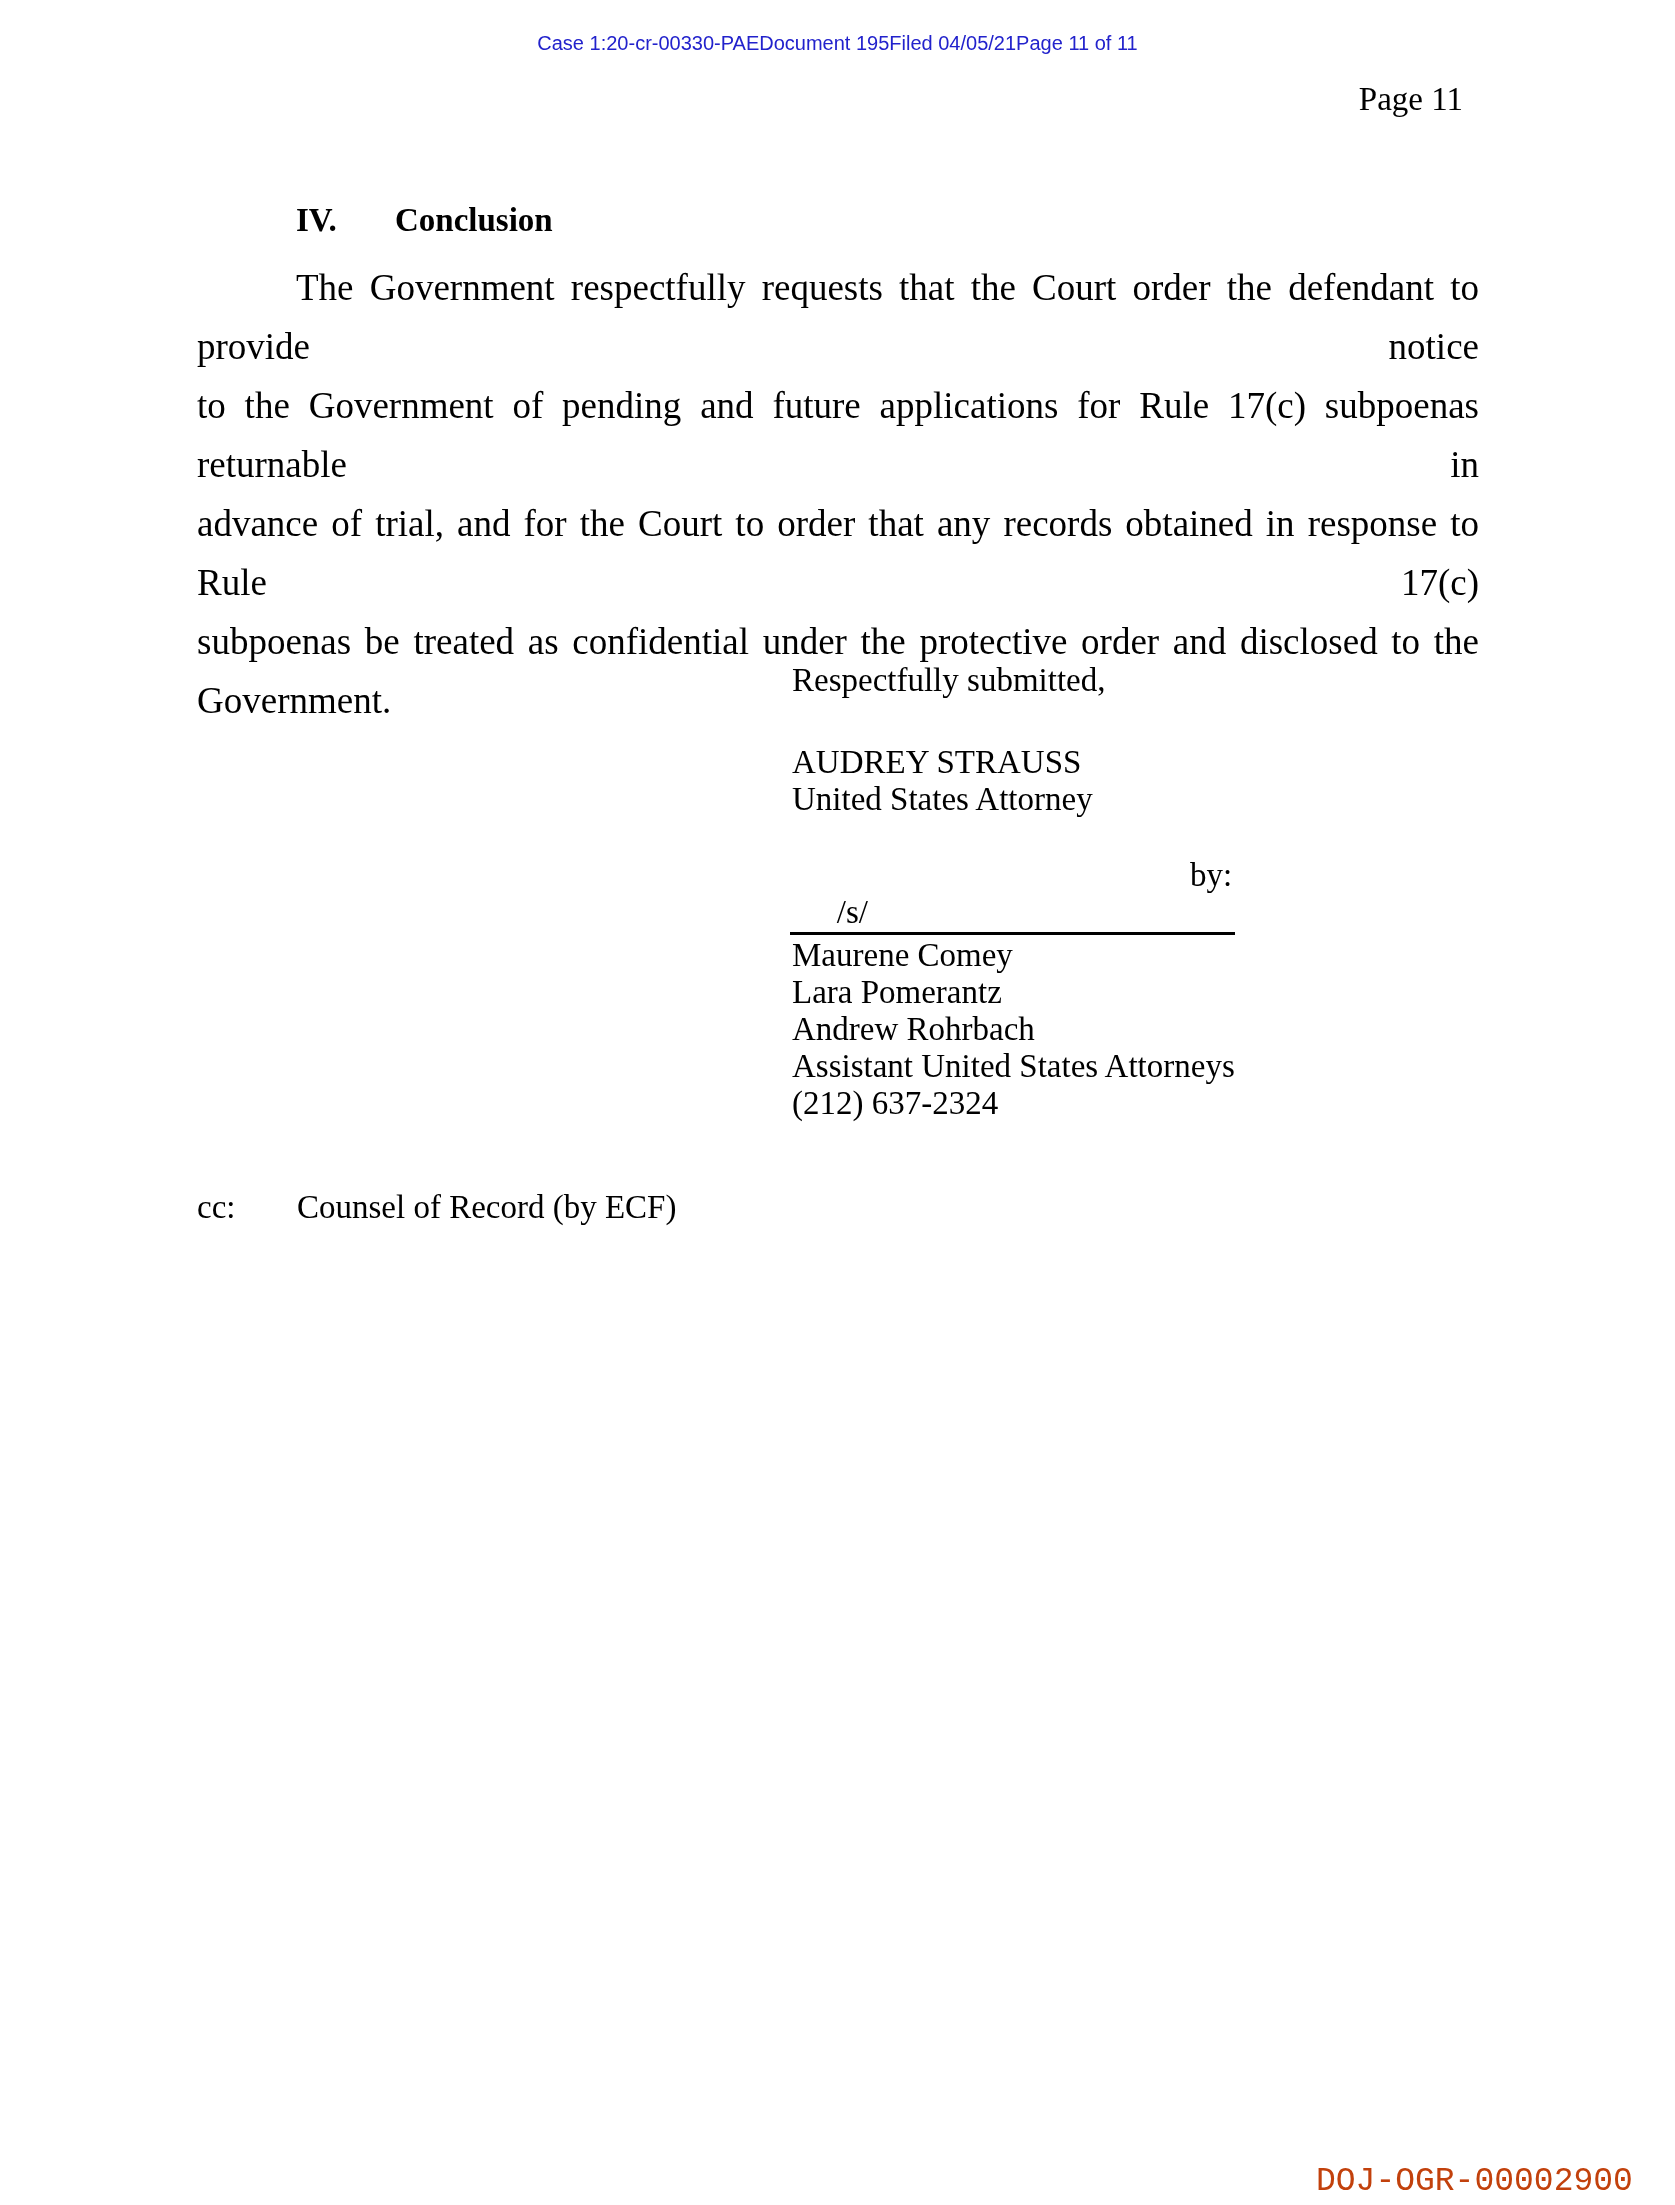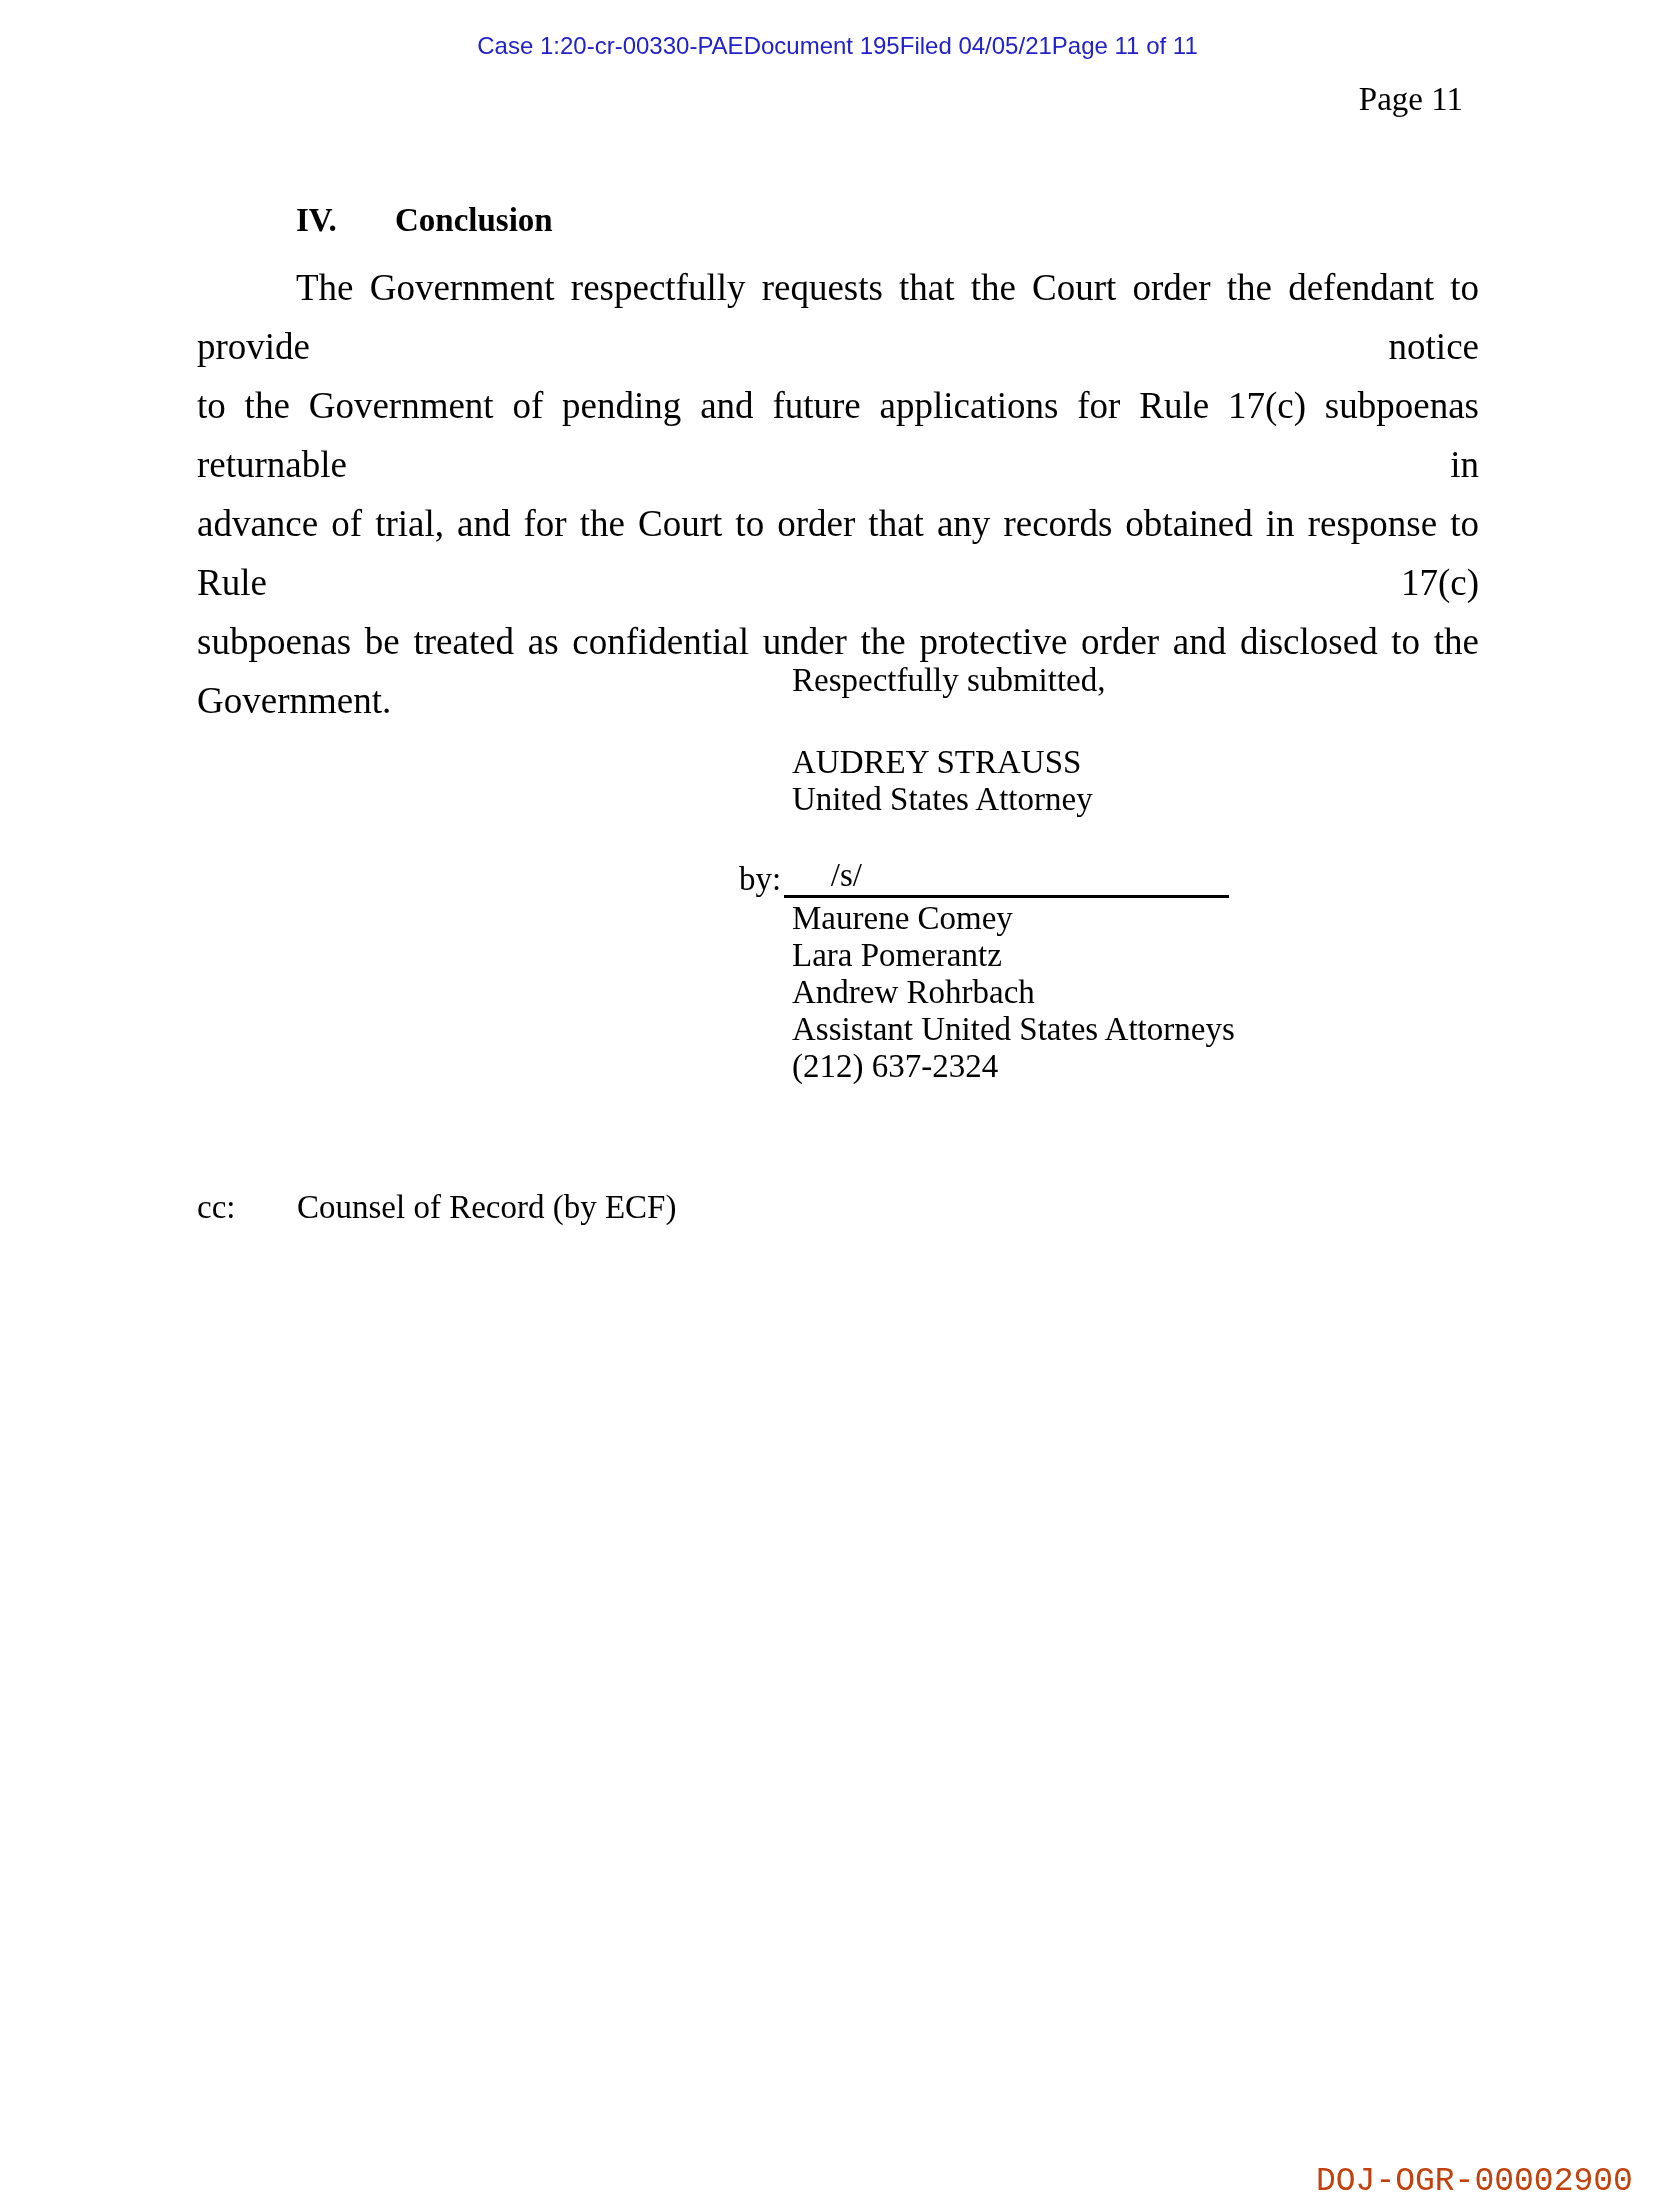--- a/index.html
+++ b/index.html
@@ -19,21 +19,21 @@
 
   
   .ecf-stamp {
     position: absolute;
     top: 32px;
     left: 0;
     width: 100%;
     display: flex;
     justify-content: center;
     font-family: "Liberation Sans", sans-serif;
-    font-size: 24px;
+    font-size: 20px;
     color: var(--accent, #2222cc);
     white-space: nowrap;
   }
 
   
   .page-number {
     position: absolute;
     top: 81px;
     right: 212px;
     font-size: 33px;
@@ -74,20 +74,21 @@
     font-size: 33px;
     line-height: 37px;
   }
   .salutation { margin-bottom: 45px; }
   .by-line {
     margin-top: 39px;
     margin-left: -53px;
     display: flex;
     align-items: flex-end;
     margin-bottom: 1.3px;
+    flex-direction: column;
   }
   .by-label { padding-right: 2.6px; }
   .signature-line {
     display: inline-block;
     box-sizing: border-box;
     width: 445px;
     border-bottom: 3.3px solid #000;
     padding-left: 47px;
     padding-bottom: 1.3px;
   }

